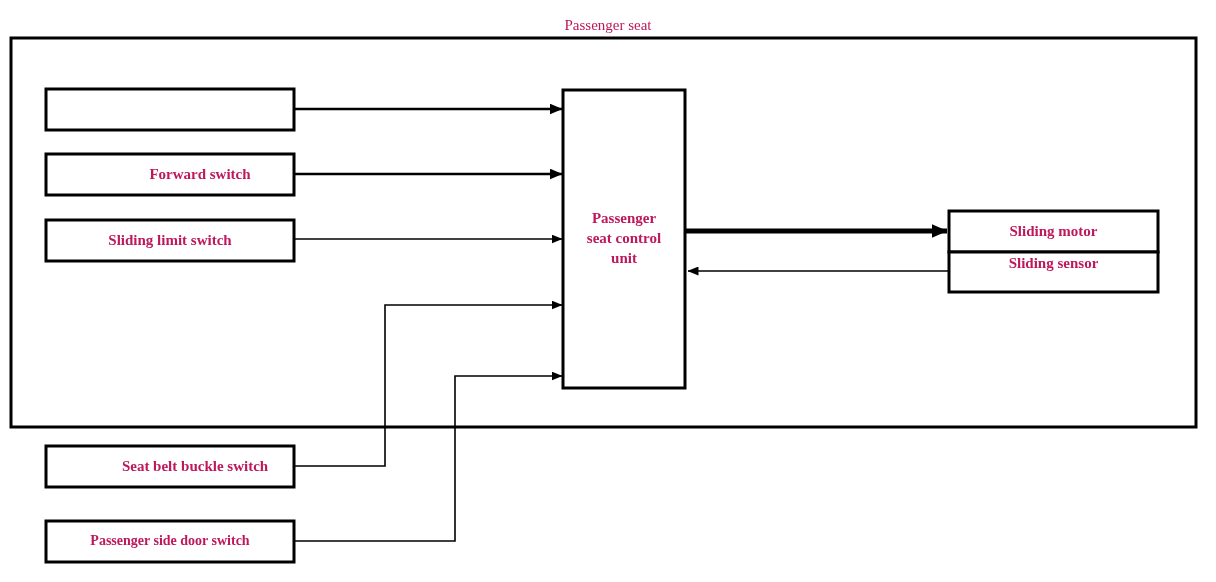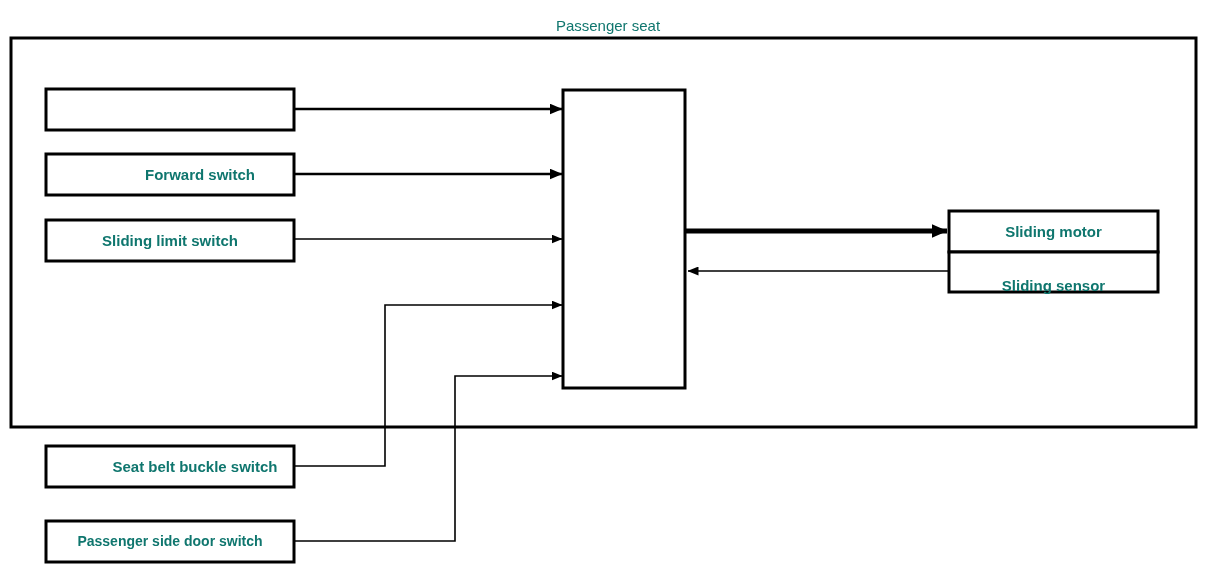--- a/index.html
+++ b/index.html
@@ -17,23 +17,23 @@
   }
   #diagram-svg {
     position: absolute;
     left: 0;
     top: 0;
     width: 1216px;
     height: 582px;
   }
   .lbl {
     position: absolute;
-    color: #0f766e;
+    color: #be185d;
     text-align: center;
-    font-family: Liberation Sans, sans-serif;
+    font-family: Liberation Serif, serif;
     font-weight: bold;
     white-space: pre;
     line-height: 1.16;
     display: flex;
     align-items: center;
     justify-content: center;
   }
   .title-label {
     font-size: 15px;
     font-weight: normal;
@@ -102,18 +102,21 @@
 
 
   <div class="lbl box-label" style="left:46px; top:154px; width:248px; height:41px;margin-left:30px;">Forward switch</div>
 
   <div class="lbl box-label" style="left:46px; top:220px; width:248px; height:41px;border-radius:16px;">Sliding limit switch</div>
 
   <div class="lbl box-label" style="left:46px; top:446px; width:298px; height:41px;">Seat belt buckle switch</div>
 
   <div class="lbl box-label" style="left:46px; top:521px; width:248px; height:41px; font-size:14px;border-radius:18px;">Passenger side door switch</div>
 
+  <div class="lbl cu-label" style="left:563px; top:90px; width:122px; height:298px;">Passenger
+seat control
+unit</div>
 
   <div class="lbl box-label" style="left:949px; top:211px; width:209px; height:41px;">Sliding motor</div>
 
-  <div class="lbl box-label" style="left:949px; top:262px; width:209px; height:48px;">Sliding sensor</div>
+  <div class="lbl box-label" style="left:949px; top:240px; width:209px; height:48px;">Sliding sensor</div>
 
 </div>
 
 </body></html>

